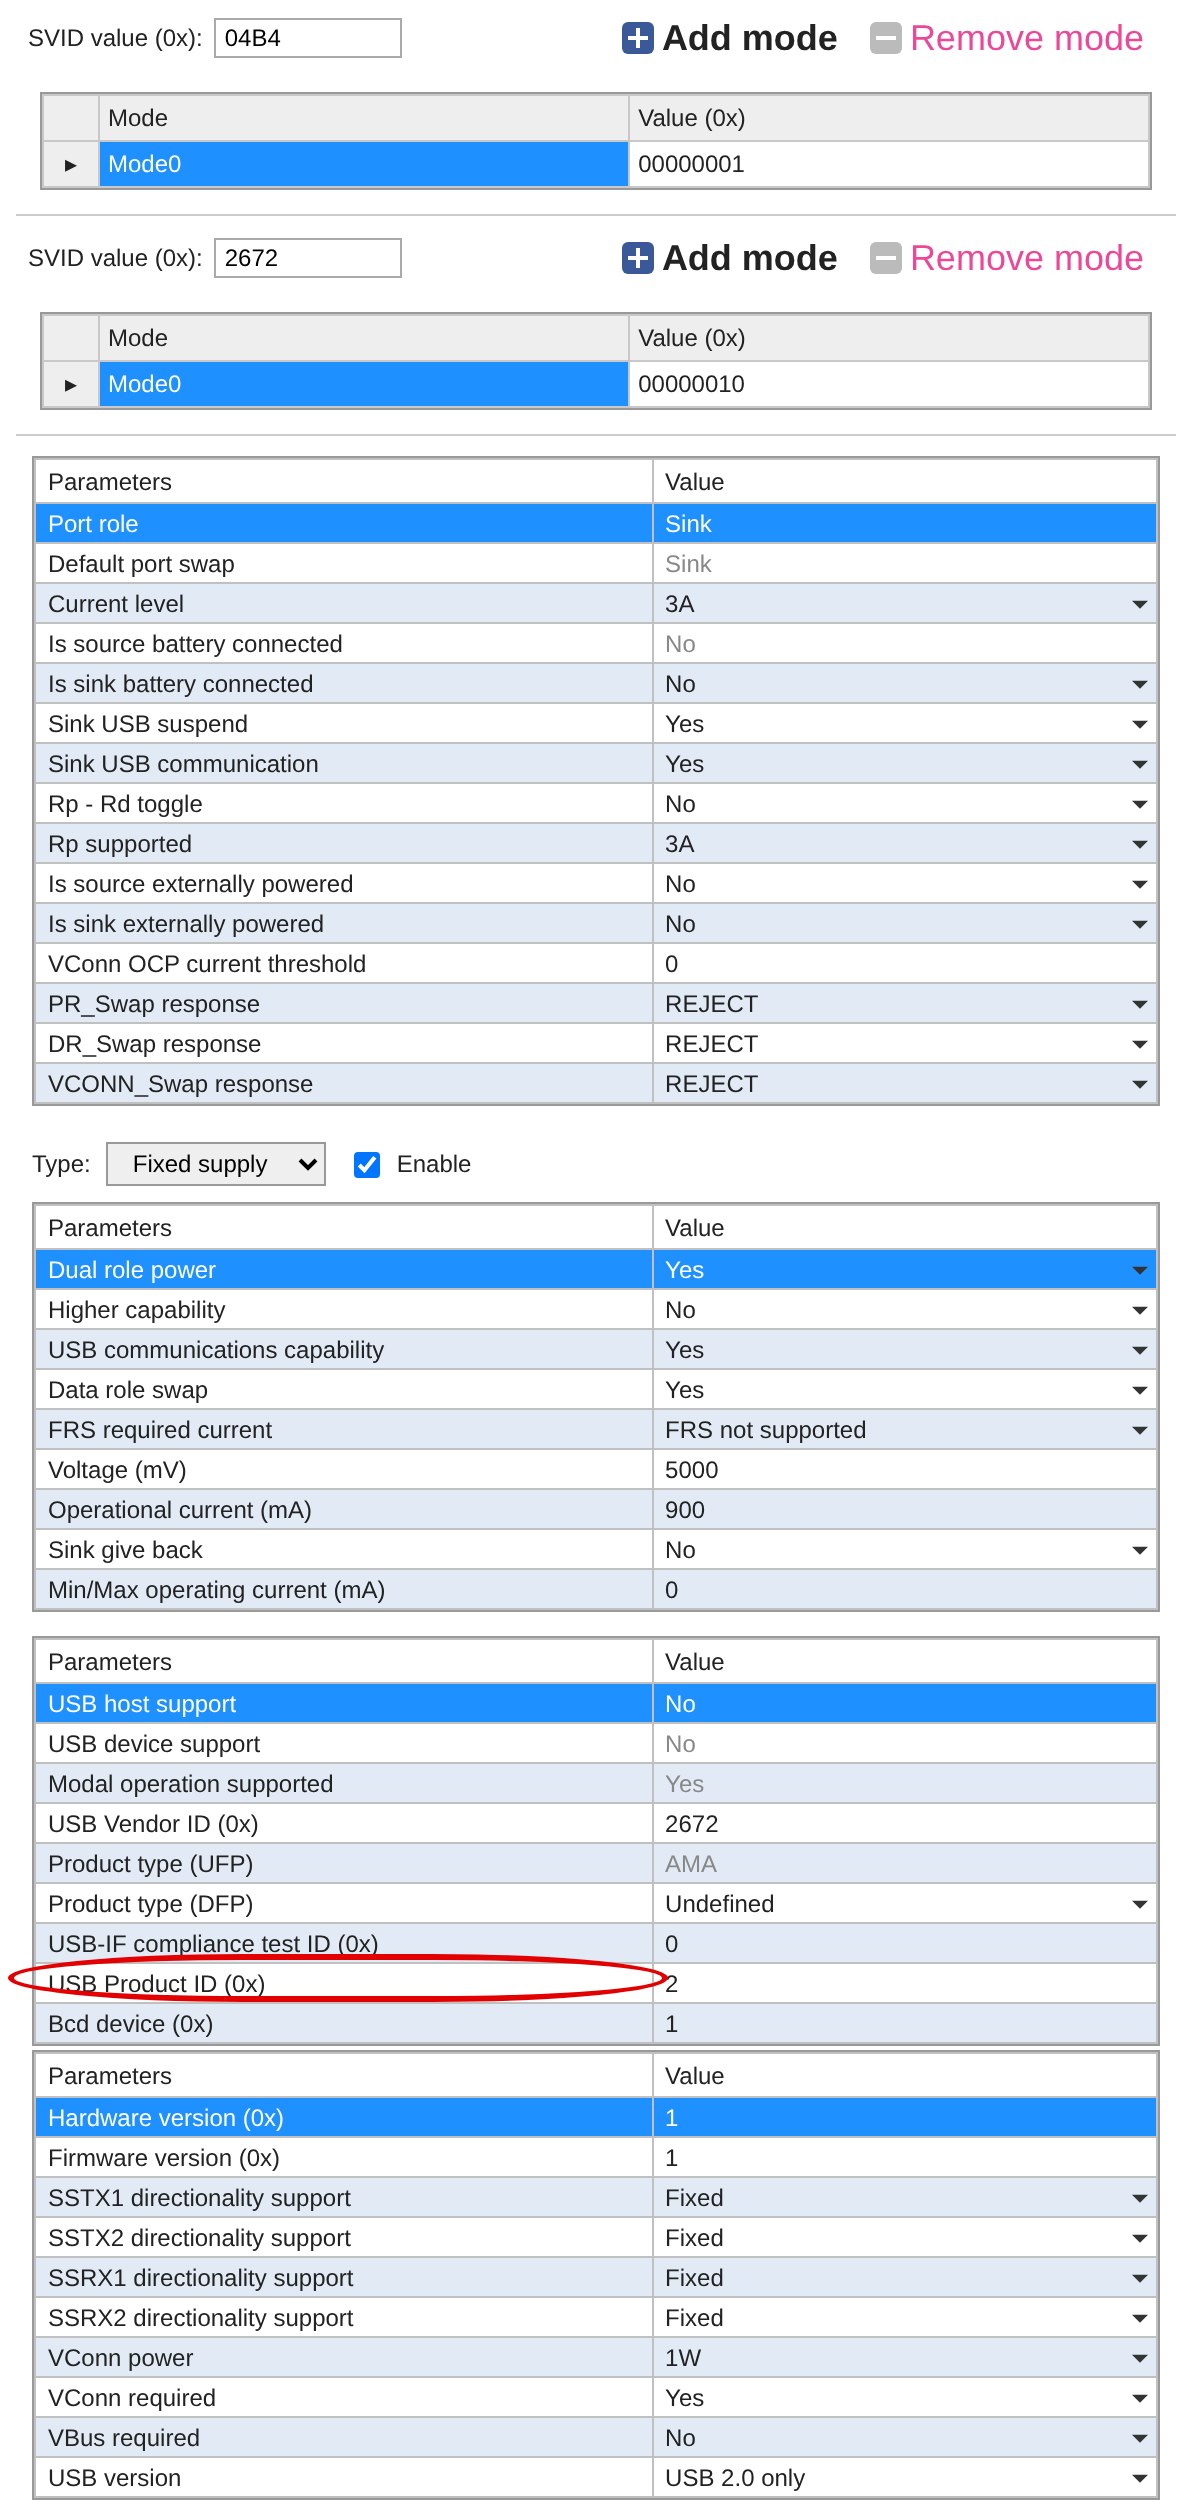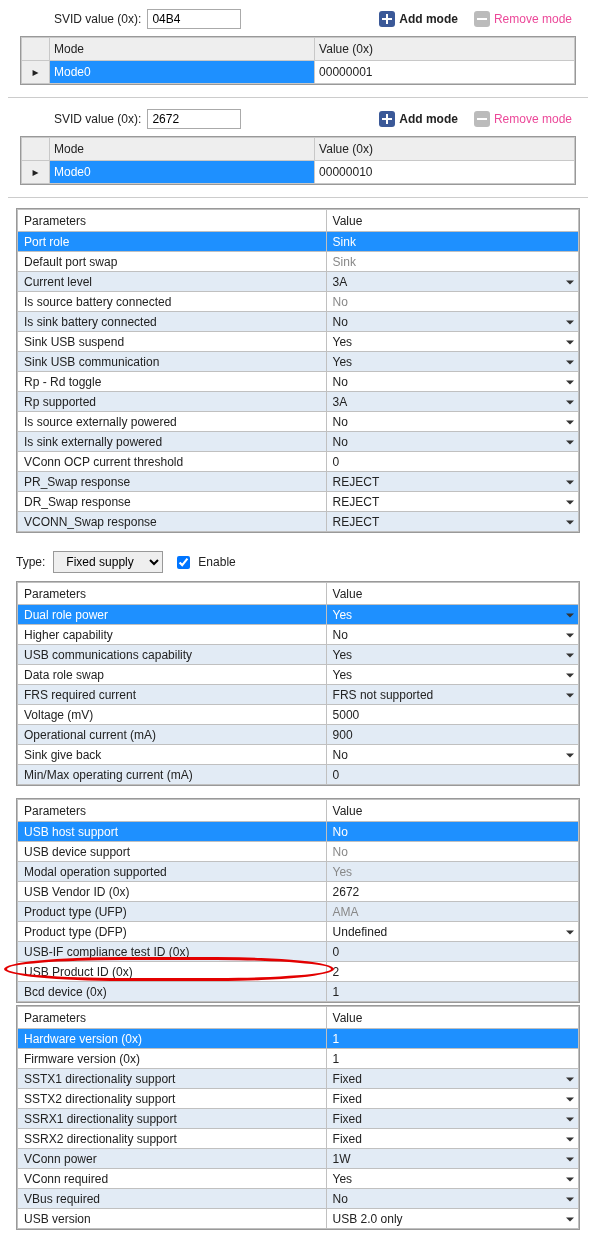--- a/index.html
+++ b/index.html
@@ -8,41 +8,40 @@
     font-size: 12px;
     color: #222;
     background: #fff;
     width: 596px;
     padding: 8px 8px 20px 8px;
   }
   .section { margin-bottom: 12px; }
   .svid-row {
     display: flex;
     align-items: center;
-    padding: 0 8px 6px 6px;
-    margin-left: 40px;
+    padding: 0 8px 16px 6px;
   }
   .svid-label { margin-right: 6px; }
   .svid-input {
     border: 1px solid #aaa;
     height: 20px;
     padding: 1px 4px;
     width: 94px;
     font-size: 12px;
     font-family: inherit;
   }
   .spacer { flex: 1; }
   .btn {
     display: inline-flex;
     align-items: center;
     height: 22px;
     padding: 0 8px;
     border: none;
     background: transparent;
-    font-size: 12px;
+    font-size: 18px;
     font-family: inherit;
     font-weight: bold;
     cursor: pointer;
   }
   .btn svg { margin-right: 4px; }
   .btn.add { color: #222; }
   .btn.remove { color: #ec4899; font-weight: normal; }
   .mode-table-wrap {
     margin: 0 12px;
     border: 1px solid #999;

